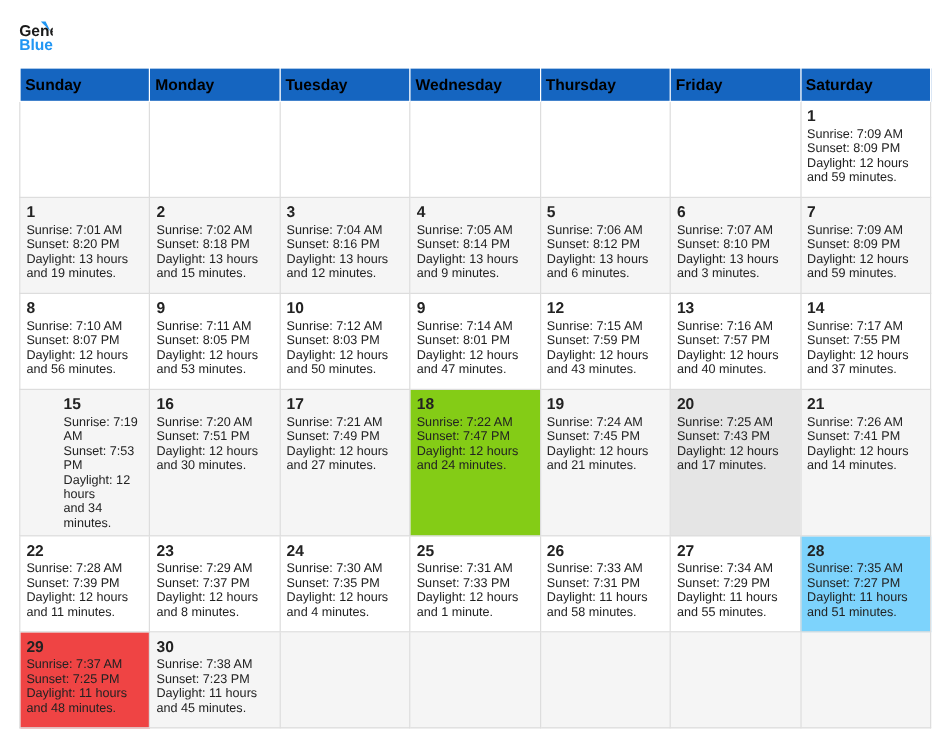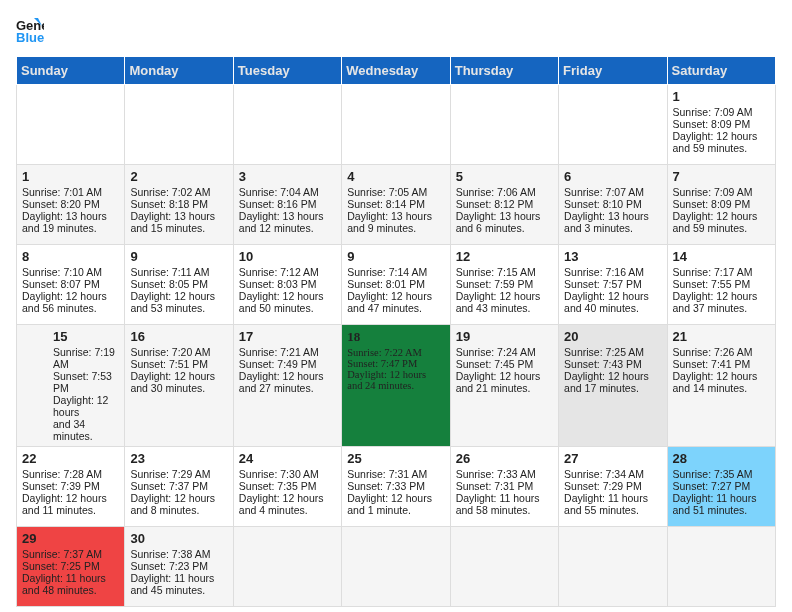--- a/index.html
+++ b/index.html
@@ -37,21 +37,21 @@
       font-size: 14px;
       color: #555;
     }
     table {
       width: 100%;
       border-collapse: collapse;
       table-layout: fixed;
     }
     th {
       background-color: #1565C0;
-      color: #e5e5e5;
+      color: #000000;
       padding: 6px 4px;
       font-size: 13px;
       font-weight: bold;
       text-align: left;
       border: 1px solid #fff;
     }
     td {
       vertical-align: top;
       padding: 4px 5px;
       font-size: 10.5px;
@@ -128,21 +128,21 @@
         <td style="background: rgb(255, 255, 255);"><span class="day-num">10</span>Sunrise: 7:12 AM<br>Sunset: 8:03 PM<br>Daylight: 12 hours<br>and 50 minutes.</td>
         <td style="background: rgb(255, 255, 255);"><span class="day-num">9</span>Sunrise: 7:14 AM<br>Sunset: 8:01 PM<br>Daylight: 12 hours<br>and 47 minutes.</td>
         <td style="background: rgb(255, 255, 255);"><span class="day-num">12</span>Sunrise: 7:15 AM<br>Sunset: 7:59 PM<br>Daylight: 12 hours<br>and 43 minutes.</td>
         <td style="background: rgb(255, 255, 255);"><span class="day-num">13</span>Sunrise: 7:16 AM<br>Sunset: 7:57 PM<br>Daylight: 12 hours<br>and 40 minutes.</td>
         <td style="background: rgb(255, 255, 255);"><span class="day-num">14</span>Sunrise: 7:17 AM<br>Sunset: 7:55 PM<br>Daylight: 12 hours<br>and 37 minutes.</td>
       </tr>
       <tr>
         <td style="background: rgb(245, 245, 245); padding-left: 36px;"><span class="day-num">15</span>Sunrise: 7:19 AM<br>Sunset: 7:53 PM<br>Daylight: 12 hours<br>and 34 minutes.</td>
         <td style="background: rgb(245, 245, 245);"><span class="day-num">16</span>Sunrise: 7:20 AM<br>Sunset: 7:51 PM<br>Daylight: 12 hours<br>and 30 minutes.</td>
         <td style="background: rgb(245, 245, 245);"><span class="day-num">17</span>Sunrise: 7:21 AM<br>Sunset: 7:49 PM<br>Daylight: 12 hours<br>and 27 minutes.</td>
-        <td style="background: #15803d; font-family: Liberation Serif, serif;"><span class="day-num">18</span>Sunrise: 7:22 AM<br>Sunset: 7:47 PM<br>Daylight: 12 hours<br>and 24 minutes.</td>
+        <td style="background: #84cc16;"><span class="day-num">18</span>Sunrise: 7:22 AM<br>Sunset: 7:47 PM<br>Daylight: 12 hours<br>and 24 minutes.</td>
         <td style="background: rgb(245, 245, 245);"><span class="day-num">19</span>Sunrise: 7:24 AM<br>Sunset: 7:45 PM<br>Daylight: 12 hours<br>and 21 minutes.</td>
         <td style="background: #e5e5e5;"><span class="day-num">20</span>Sunrise: 7:25 AM<br>Sunset: 7:43 PM<br>Daylight: 12 hours<br>and 17 minutes.</td>
         <td style="background: rgb(245, 245, 245);"><span class="day-num">21</span>Sunrise: 7:26 AM<br>Sunset: 7:41 PM<br>Daylight: 12 hours<br>and 14 minutes.</td>
       </tr>
       <tr>
         <td style="background: rgb(255, 255, 255);"><span class="day-num">22</span>Sunrise: 7:28 AM<br>Sunset: 7:39 PM<br>Daylight: 12 hours<br>and 11 minutes.</td>
         <td style="background: rgb(255, 255, 255); margin-top: 12px;"><span class="day-num">23</span>Sunrise: 7:29 AM<br>Sunset: 7:37 PM<br>Daylight: 12 hours<br>and 8 minutes.</td>
         <td style="background: rgb(255, 255, 255);"><span class="day-num">24</span>Sunrise: 7:30 AM<br>Sunset: 7:35 PM<br>Daylight: 12 hours<br>and 4 minutes.</td>
         <td style="background: rgb(255, 255, 255);"><span class="day-num">25</span>Sunrise: 7:31 AM<br>Sunset: 7:33 PM<br>Daylight: 12 hours<br>and 1 minute.</td>
         <td style="background: rgb(255, 255, 255);"><span class="day-num">26</span>Sunrise: 7:33 AM<br>Sunset: 7:31 PM<br>Daylight: 11 hours<br>and 58 minutes.</td>

